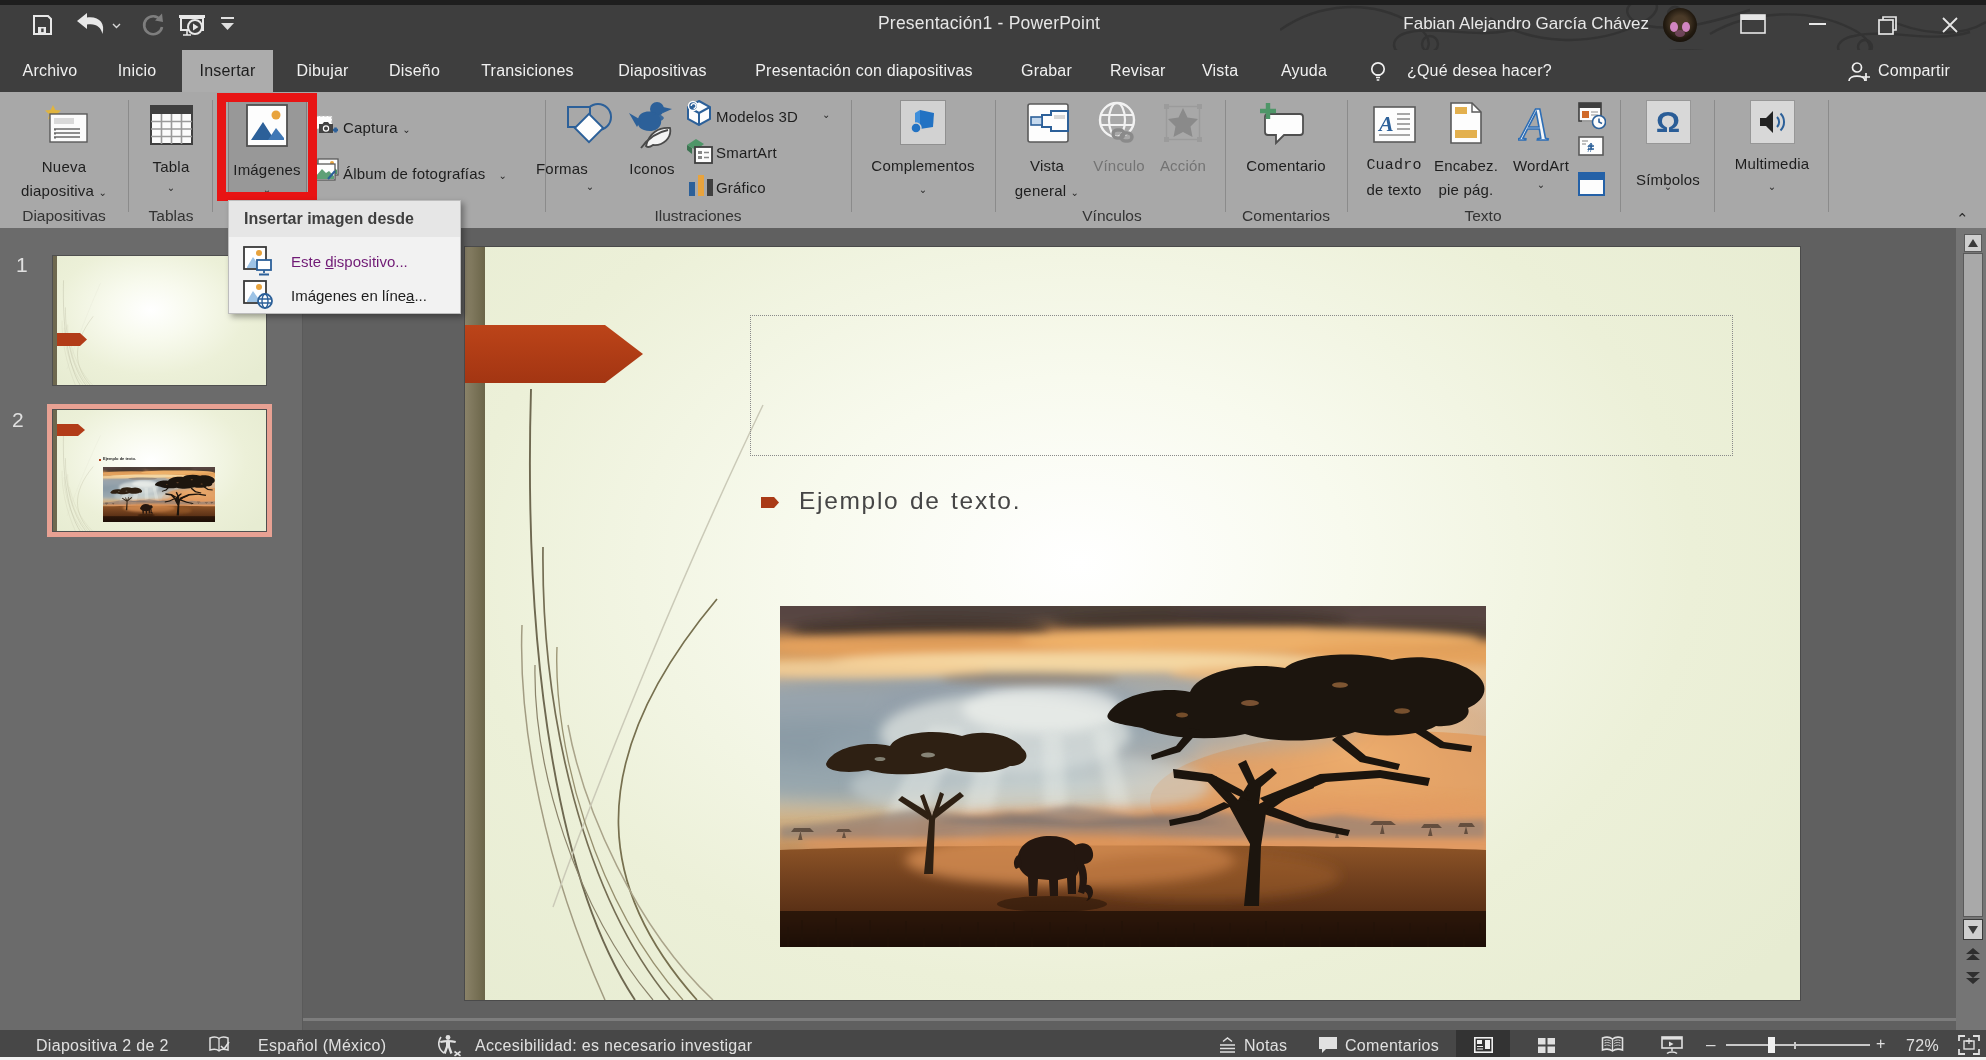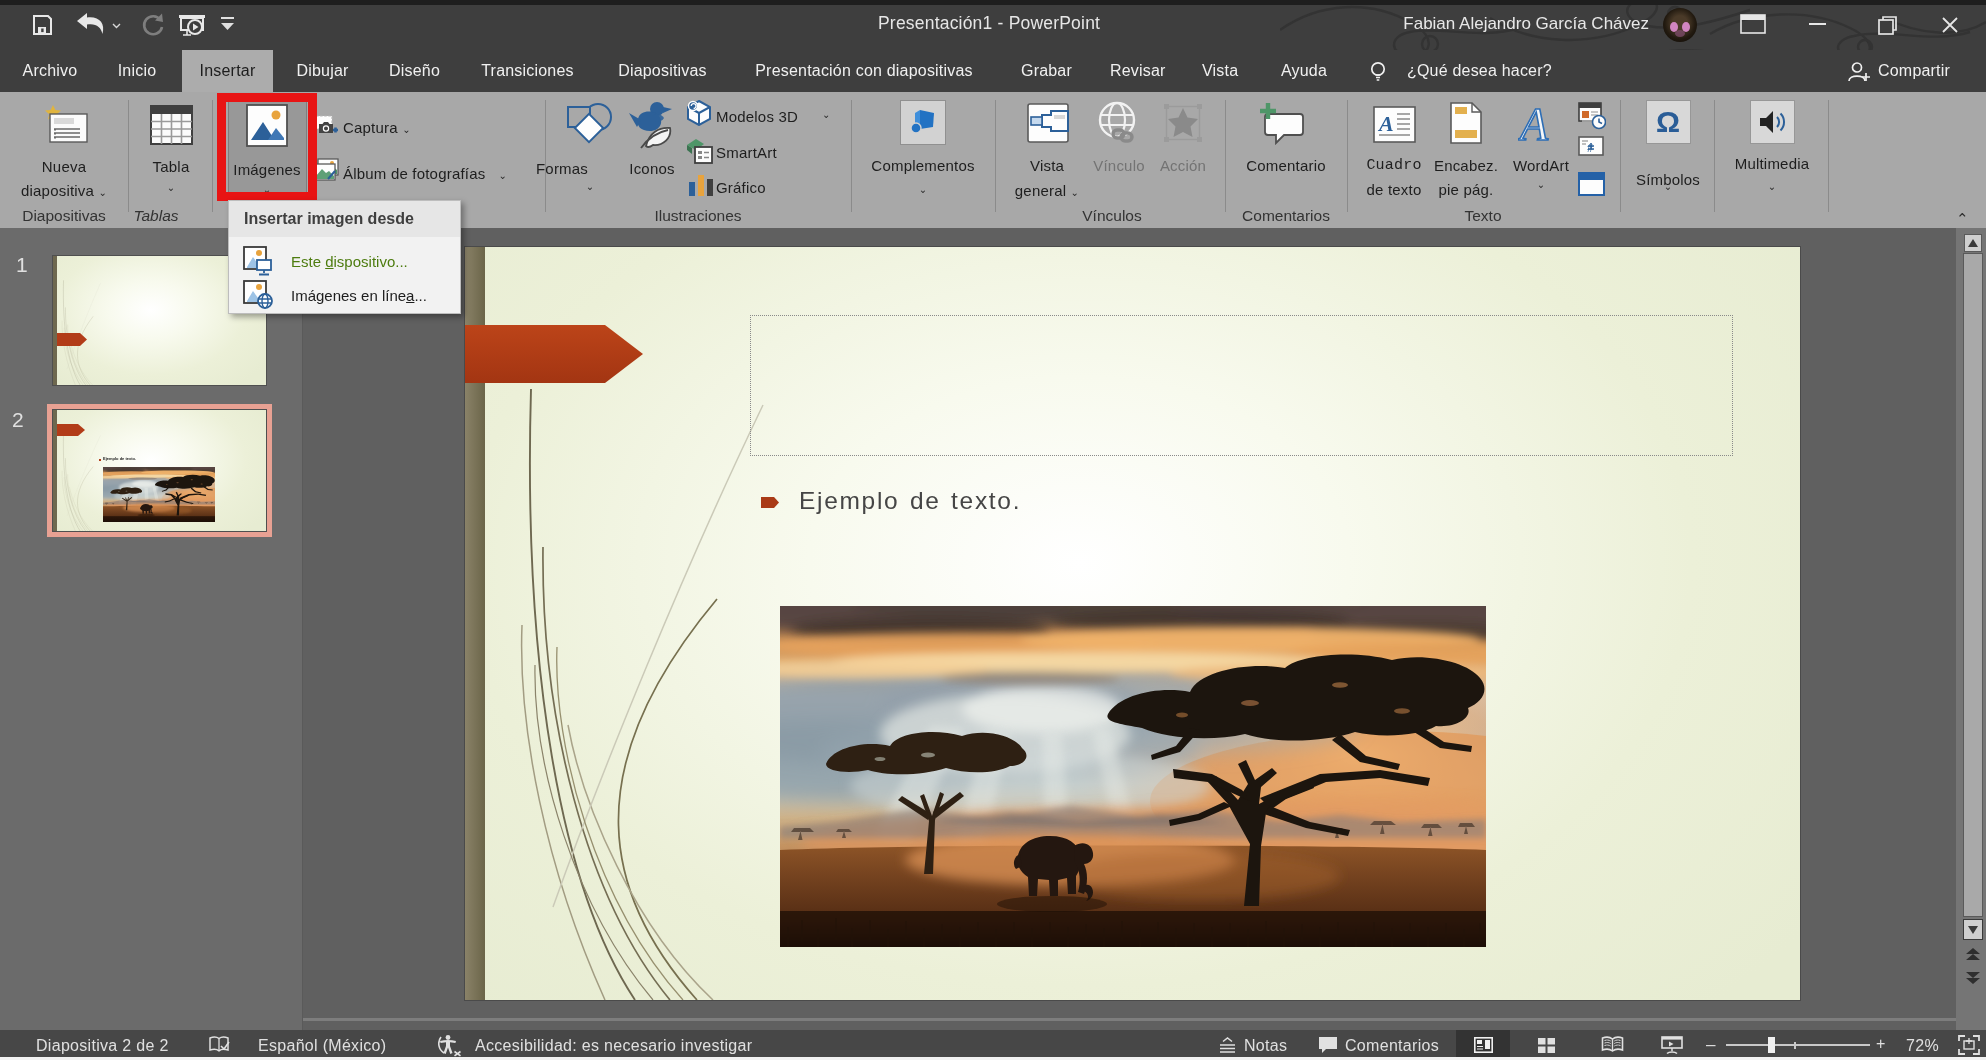--- a/index.html
+++ b/index.html
@@ -158,21 +158,21 @@
     <div class="rtext abs" style="left:64px;top:90px;transform:translate(-50%);">diapositiva <span class="chev">⌄</span></div>
     <div class="rlabel" style="left:64px;">Diapositivas</div>
 
     <svg class="abs" style="left:150px;top:13px;" width="43" height="40" viewBox="0 0 43 40">
       <rect x="1" y="1" width="41" height="38" fill="#fbfbfb" stroke="#3f3f3f" stroke-width="2"></rect>
       <rect x="1" y="1" width="41" height="8" fill="#3f3f3f"></rect>
       <path d="M11.5 9 V39 M21.5 9 V39 M31.5 9 V39 M1 16.5 H42 M1 24 H42 M1 31.5 H42" stroke="#9a9a9a" stroke-width="1.6" fill="none"></path>
     </svg>
     <div class="rtext abs" style="left:171px;top:66px;transform:translate(-50%);">Tabla</div>
     <div class="chev abs" style="left:171px;top:90px;transform:translate(-50%);">⌄</div>
-    <div class="rlabel" style="left:156px;font-style:italic;">Tablas</div>
+    <div class="rlabel" style="left:171px;">Tablas</div>
 
     <div class="abs" style="left:228px;top:9px;width:79px;height:92px;background:#989898;border:1px solid #7e7e7e;"></div>
     <svg class="abs" style="left:246px;top:12px;" width="42" height="43" viewBox="0 0 42 43">
       <rect x="1" y="1" width="40" height="41" fill="#fdfdfd" stroke="#4f4f4f" stroke-width="1.8"></rect>
       <circle cx="30" cy="11" r="4.5" fill="#e8a33d"></circle>
       <path d="M5 36 L17 18 L26 32 L30 26 L38 36 Z" fill="#2c6099"></path>
       <path d="M22 36 L30 24 L38 34 L38 36 Z" fill="#3f77b5"></path>
     </svg>
     <div class="rtext abs" style="left:267px;top:69px;transform:translate(-50%);">Imágenes</div>
     <div class="chev abs" style="left:267px;top:92px;transform:translate(-50%);">⌄</div>
@@ -648,21 +648,21 @@
   <div class="abs" style="left:228px;top:200px;width:233px;height:114px;background:#f2f2f2;border:1px solid #bdbdbd;box-shadow:3px 3px 6px rgba(0,0,0,0.35);">
     <div class="abs" style="left:0;top:0;width:231px;height:36px;background:#e6e6e6;"></div>
     <div class="abs" style="left:15px;top:9px;font-size:16px;font-weight:bold;color:#3f3f3f;">Insertar imagen desde</div>
     <svg class="abs" style="left:14px;top:45px;" width="32" height="30" viewBox="0 0 32 30">
       <rect x="1" y="1" width="22" height="22" fill="#fff" stroke="#3a3a3a" stroke-width="1.8"></rect>
       <circle cx="16" cy="7" r="3" fill="#e8a33d"></circle>
       <path d="M4 21 L10 11 L15 18 L15 22 L4 22 Z" fill="#9dc3e6"></path>
       <rect x="14" y="14" width="14" height="10" fill="#fff" stroke="#2c6099" stroke-width="1.8"></rect>
       <path d="M21 24 V27 M16 28.5 H26" stroke="#2c6099" stroke-width="1.8"></path>
     </svg>
-    <div class="abs" style="left:62px;top:52px;font-size:15px;color:#4d7c0f;">Este <span style="text-decoration:underline">d</span>ispositivo...</div>
+    <div class="abs" style="left:62px;top:52px;font-size:15px;color:#701a75;">Este <span style="text-decoration:underline">d</span>ispositivo...</div>
     <svg class="abs" style="left:14px;top:79px;" width="32" height="30" viewBox="0 0 32 30">
       <rect x="1" y="1" width="22" height="22" fill="#fff" stroke="#3a3a3a" stroke-width="1.8"></rect>
       <circle cx="16" cy="7" r="3" fill="#e8a33d"></circle>
       <path d="M4 21 L10 11 L15 18 L15 22 L4 22 Z" fill="#9dc3e6"></path>
       <circle cx="22" cy="21" r="7" fill="#fff" stroke="#2c6099" stroke-width="1.8"></circle>
       <ellipse cx="22" cy="21" rx="3" ry="7" fill="none" stroke="#2c6099" stroke-width="1.4"></ellipse>
       <path d="M15.5 19 H28.5 M15.5 23 H28.5" stroke="#2c6099" stroke-width="1.4"></path>
     </svg>
     <div class="abs" style="left:62px;top:86px;font-size:15px;color:#1e1e1e;">Imágenes en líne<span style="text-decoration:underline">a</span>...</div>
   </div>

